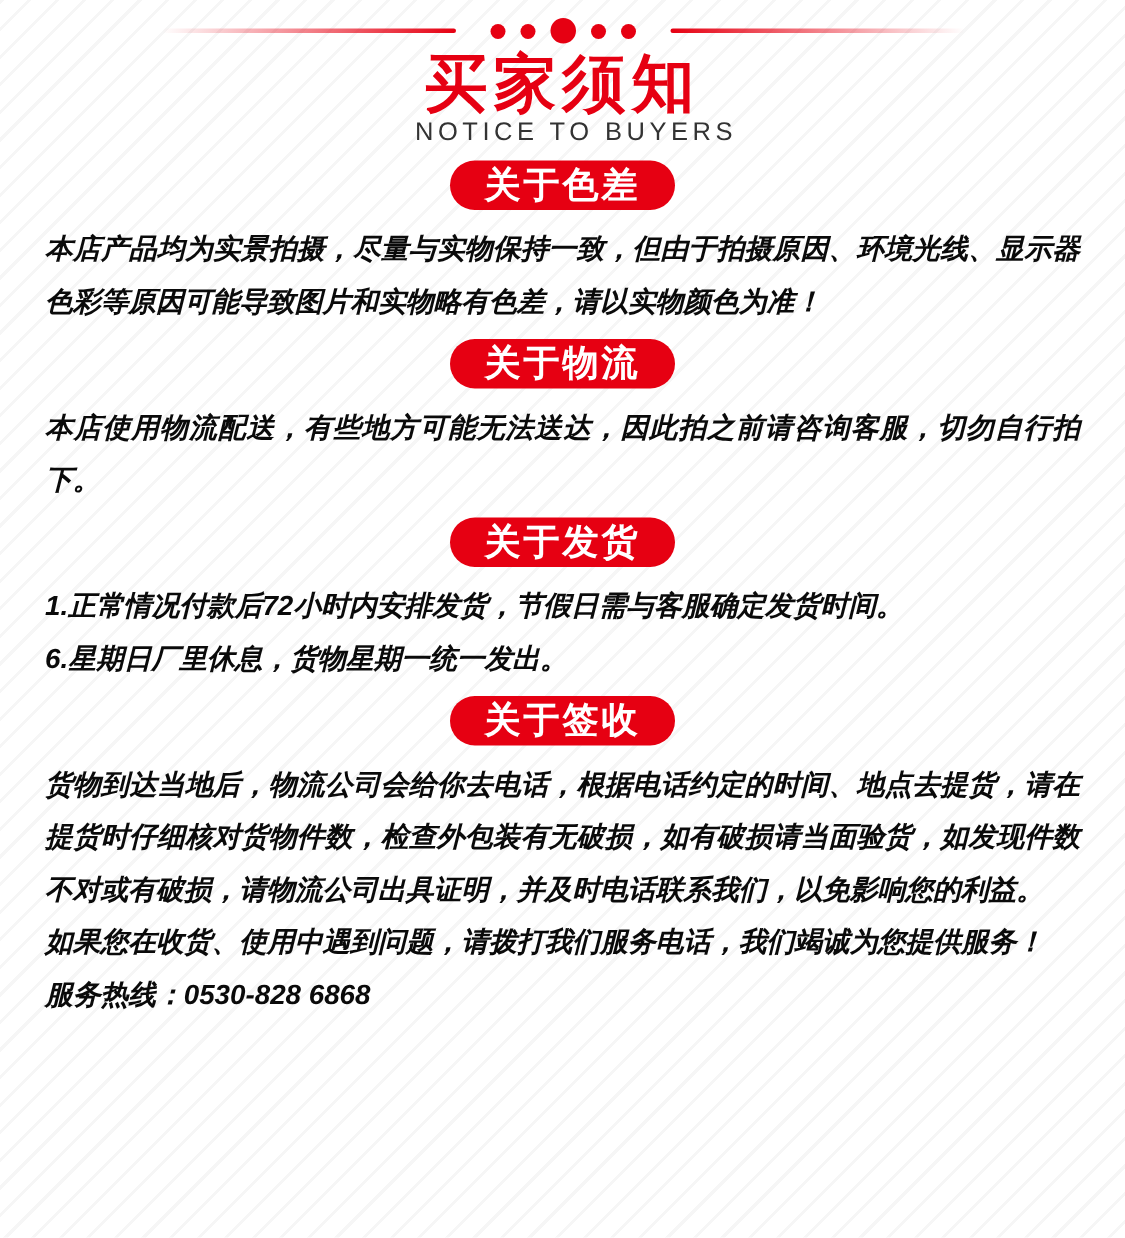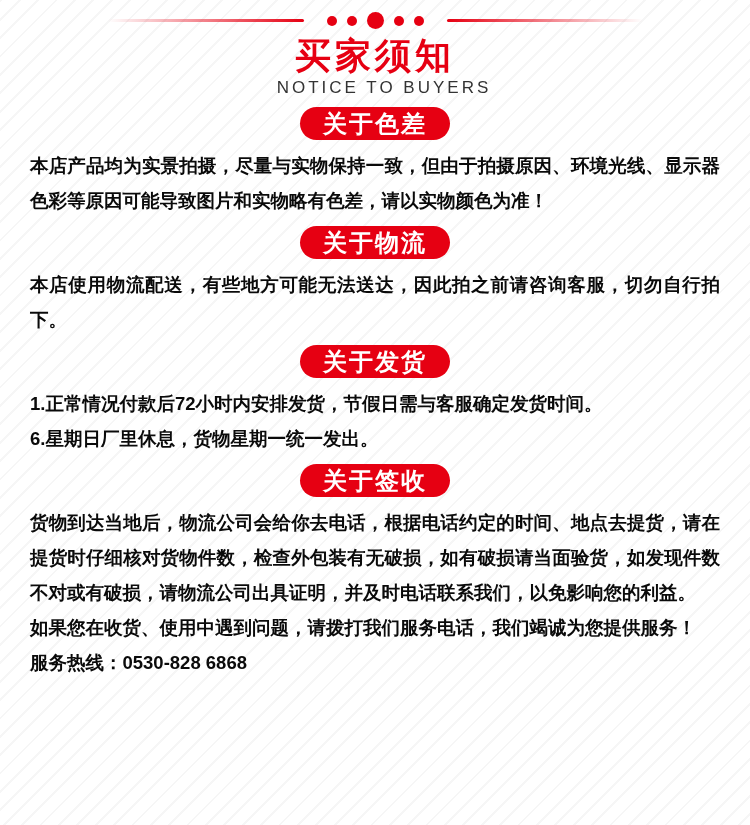--- a/index.html
+++ b/index.html
@@ -15,36 +15,36 @@
     display:flex; align-items:center; justify-content:center; gap:10px;
   }
   .hline { width:196px; height:3px; border-radius:2px; }
   .hline.left  { background:linear-gradient(to right, rgba(230,0,18,0), var(--accent,#e60012)); margin-right:13px; }
   .hline.right { background:linear-gradient(to left,  rgba(230,0,18,0), var(--accent,#e60012)); margin-left:13px; }
   .dot { width:10px; height:10px; border-radius:50%; background:var(--accent,#e60012); }
   .dot.large { width:17px; height:17px; }
   .title {
     margin-top:6px; text-align:center;
     color:var(--accent,#e60012);
-    font-size:36px; font-weight:bold; letter-spacing:4px; line-height:42px;
+    font-size:42px; font-weight:bold; letter-spacing:4px; line-height:42px;
   }
   .subtitle {
     text-align:center; color:var(--subtitle,#333333);
     font-size:17px; letter-spacing:3px; line-height:22px; font-weight:normal;margin-left:18px;
   }
   .pill {
     display:block; width:150px; height:33px; margin:8px auto;
     background:var(--accent,#e60012); color:#ffffff;
     border-radius:17px; text-align:center;
     font-size:24px; font-weight:bold; line-height:33px; letter-spacing:2px;
   }
   .content { padding:0 30px; }
   .para {
     font-size:18.5px; font-weight:bold; color:var(--ink,#0a0a0a);
-    line-height:35px; text-align:justify;
+    line-height:35px; text-align:justify;font-style:italic;
   }
 </style>
 </head>
 <body>
 
 <div>
 
   <div class="divider">
     <span class="hline left"></span>
     <span class="dot"></span>

